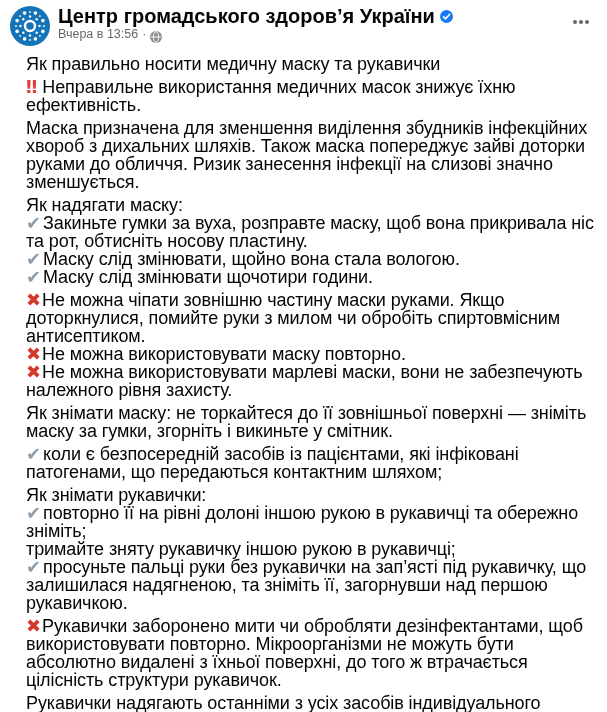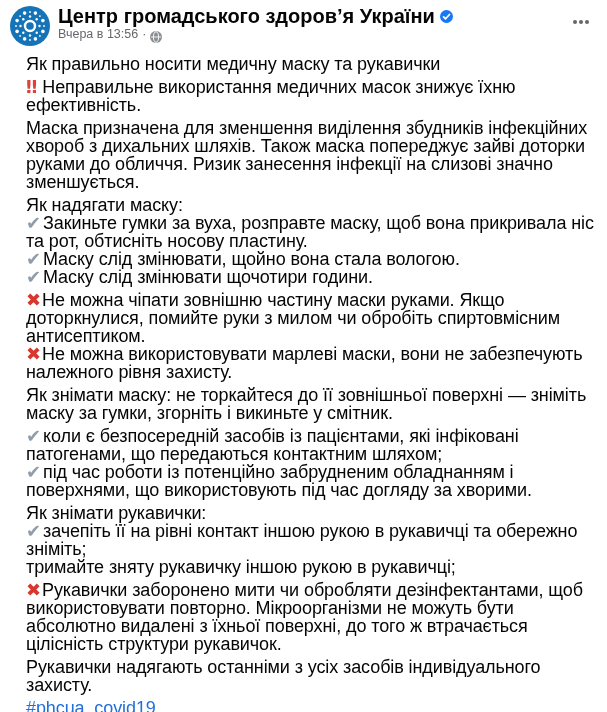--- a/index.html
+++ b/index.html
@@ -136,33 +136,34 @@
           <div class="line"><span>Маска призначена для зменшення виділення збудників інфекційних хвороб з дихальних шляхів. Також маска попереджує зайві доторки руками до обличчя. Ризик занесення інфекції на слизові значно зменшується.</span></div>
         </div>
         <div class="para">
           <div class="line"><span>Як надягати маску:</span></div>
           <div class="line"><span class="bullet b-check">✔</span><span>Закиньте гумки за вуха, розправте маску, щоб вона прикривала ніс та рот, обтисніть носову пластину.</span></div>
           <div class="line"><span class="bullet b-check">✔</span><span>Маску слід змінювати, щойно вона стала вологою.</span></div>
           <div class="line"><span class="bullet b-check">✔</span><span>Маску слід змінювати щочотири години.</span></div>
         </div>
         <div class="para">
           <div class="line"><span class="bullet b-cross">✖</span><span>Не можна чіпати зовнішню частину маски руками. Якщо доторкнулися, помийте руки з милом чи обробіть спиртовмісним антисептиком.</span></div>
+          <div class="line"><span class="bullet b-cross">✖</span><span>Не можна використовувати маску повторно.</span></div>
           <div class="line"><span class="bullet b-cross">✖</span><span>Не можна використовувати марлеві маски, вони не забезпечують належного рівня захисту.</span></div>
         </div>
         <div class="para">
           <div class="line"><span>Як знімати маску: не торкайтеся до її зовнішньої поверхні — зніміть маску за гумки, згорніть і викиньте у смітник.</span></div>
         </div>
         <div class="para">
           <div class="line"><span class="bullet b-check">✔</span><span>коли є безпосередній засобів із пацієнтами, які інфіковані патогенами, що передаються контактним шляхом;</span></div>
-          <div class="line"><span class="bullet b-check">✔</span><span>під час роботи із потенційно забрудненим обладнанням і поверхнями, що використовують під час догляду за хворими.</span></div>
         </div>
         <div class="para">
           <div class="line"><span>Як знімати рукавички:</span></div>
-          <div class="line"><span class="bullet b-check">✔</span><span>зачепіть її на рівні контакт іншою рукою в рукавичці та обережно зніміть;</span></div>
+          <div class="line"><span class="bullet b-check">✔</span><span>повторно її на рівні долоні іншою рукою в рукавичці та обережно зніміть;</span></div>
           <div class="line"><span>тримайте зняту рукавичку іншою рукою в рукавичці;</span></div>
+          <div class="line"><span class="bullet b-check">✔</span><span>просуньте пальці руки без рукавички на зап’ясті під рукавичку, що залишилася надягненою, та зніміть її, загорнувши над першою рукавичкою.</span></div>
         </div>
         <div class="para">
           <div class="line"><span class="bullet b-cross">✖</span><span>Рукавички заборонено мити чи обробляти дезінфектантами, щоб використовувати повторно. Мікроорганізми не можуть бути абсолютно видалені з їхньої поверхні, до того ж втрачається цілісність структури рукавичок.</span></div>
         </div>
         <div class="para">
           <div class="line"><span>Рукавички надягають останніми з усіх засобів індивідуального захисту.</span></div>
         </div>
       </div>
     <div class="para">
       <a class="hashtag" href="#">#phcua_covid19</a>

